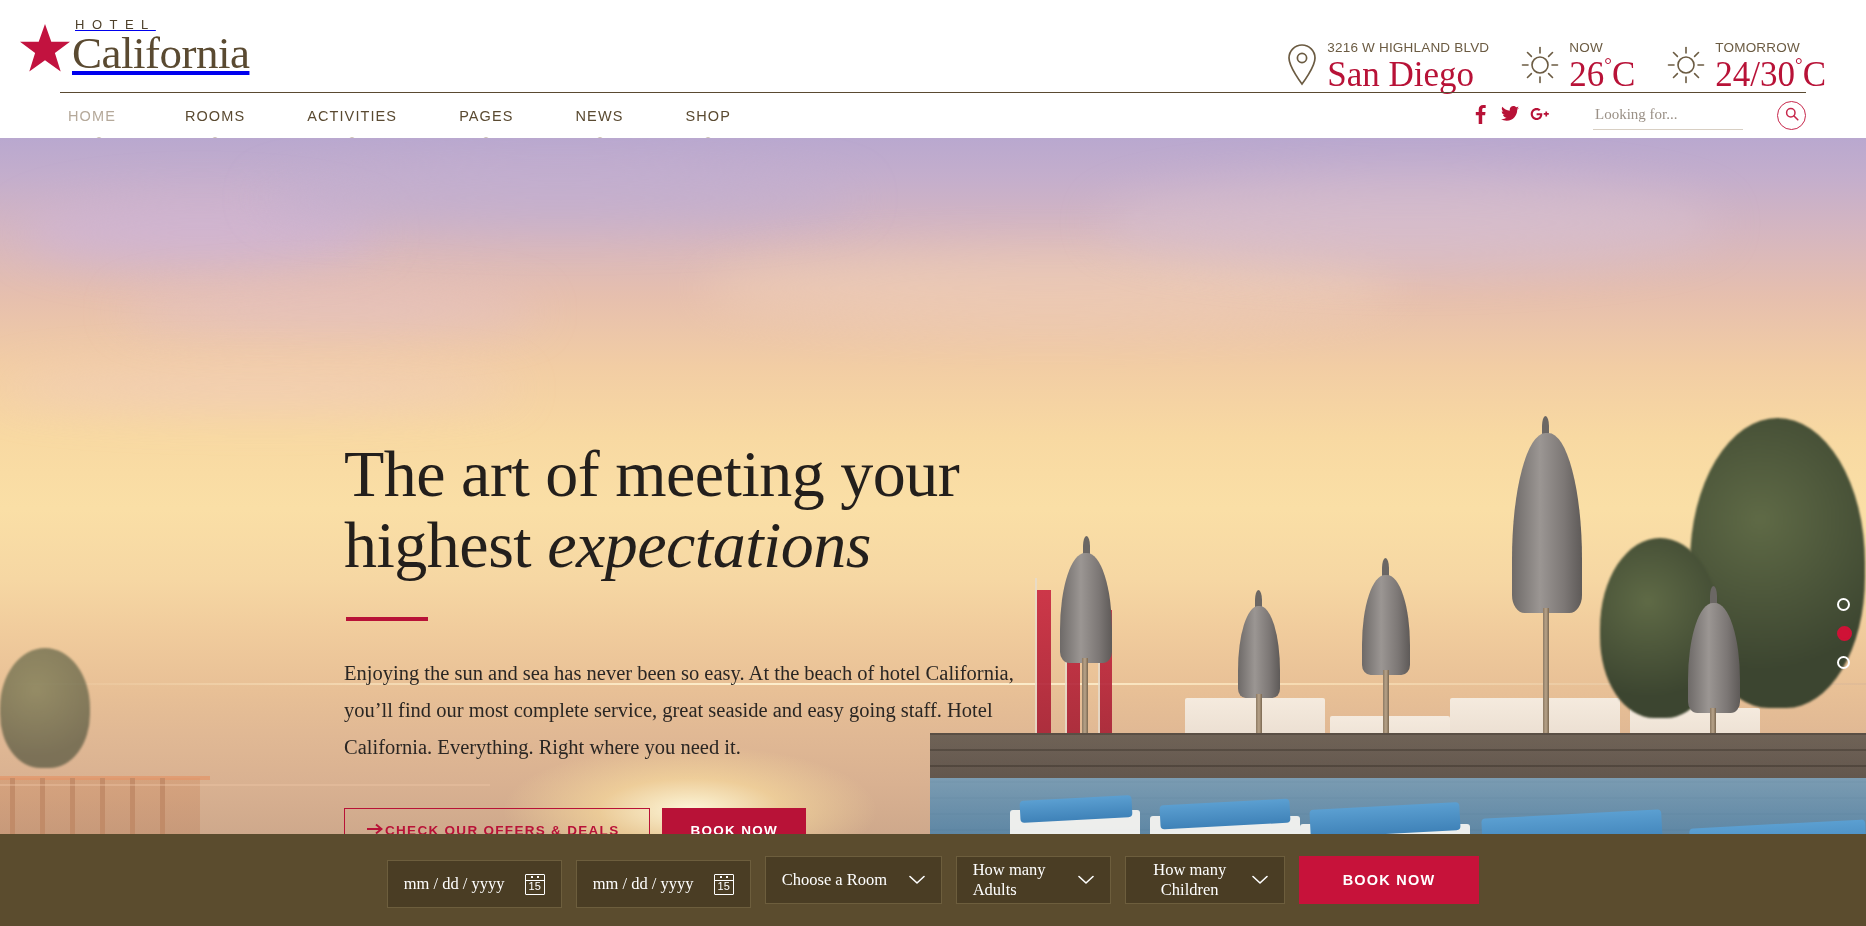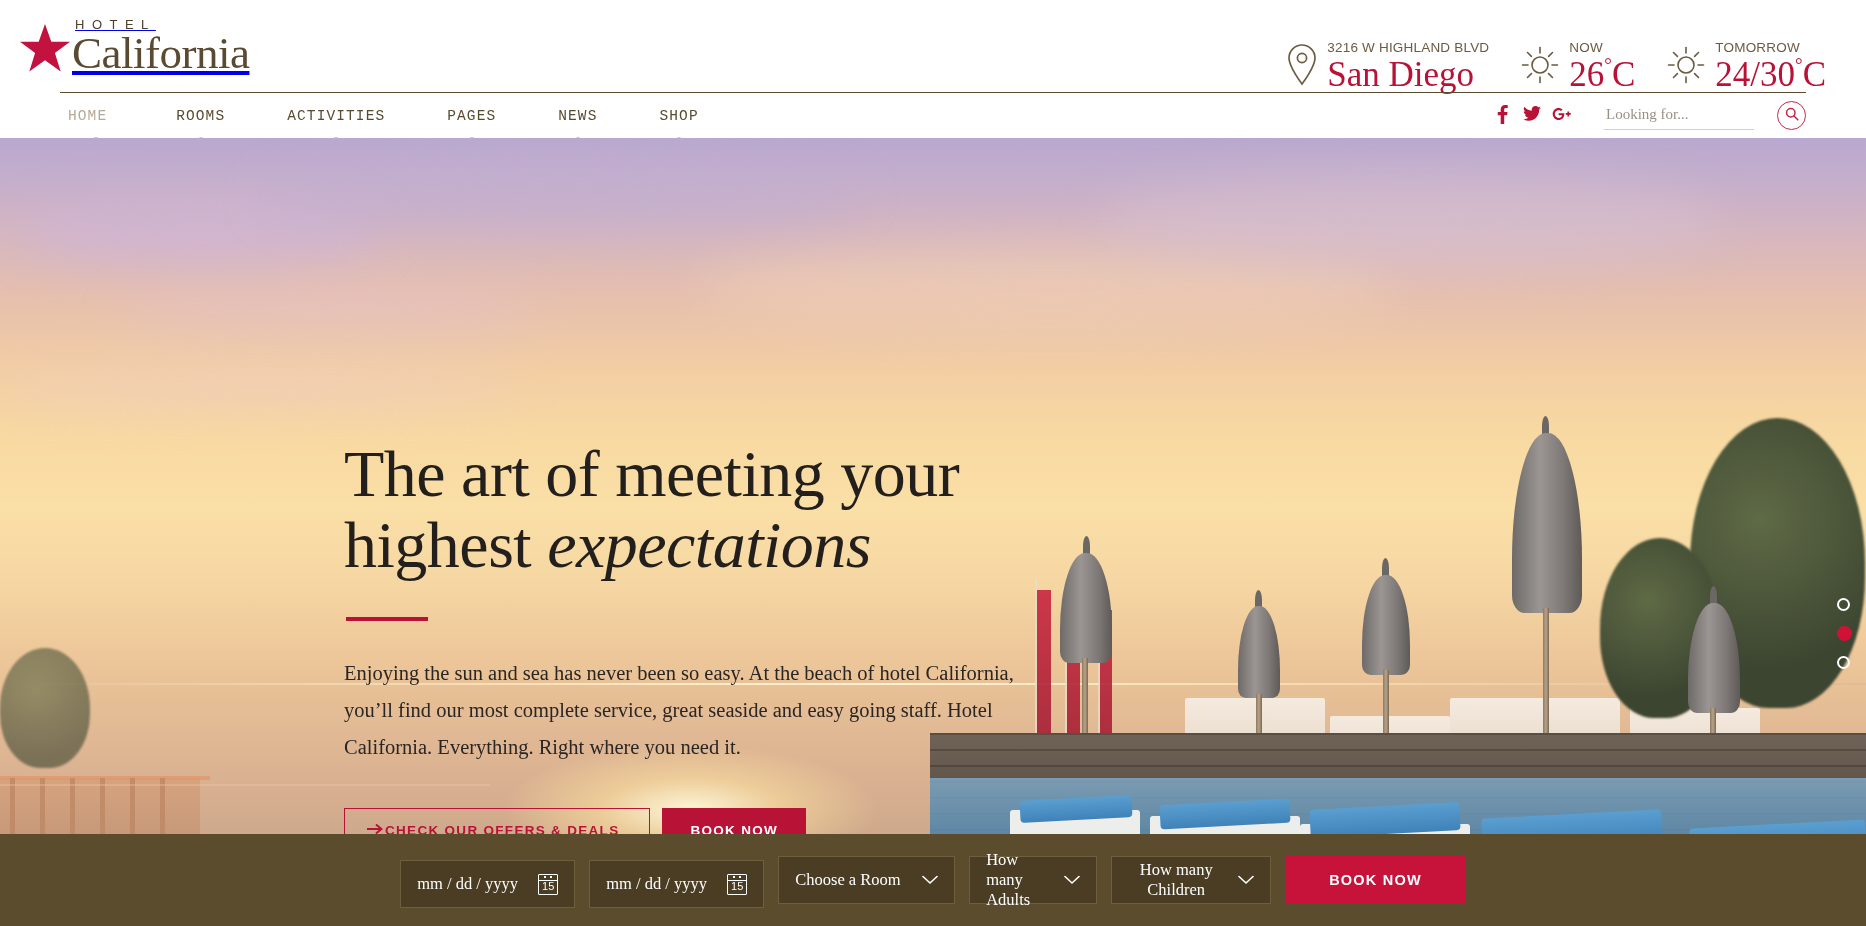--- a/index.html
+++ b/index.html
@@ -103,21 +103,21 @@
   }
   .nav-items {
     display: flex;
     align-items: center;
     list-style: none;
     gap: 0;
   }
   .nav-item {
     position: relative;
     padding: 0 31px;
-    font-family: Liberation Mono, monospace;
+    font-family: Liberation Sans, sans-serif;
     font-size: 14.5px;
     letter-spacing: 1.1px;
     color: #5a4a31;
     font-weight: 400;
     cursor: pointer;
     line-height: 46px;
   }
   .nav-item:first-child { padding-left: 8px; padding-right: 38px; }
   .nav-item.active { color: #b5a99a; }
   .nav-dot {
@@ -130,21 +130,21 @@
     border: 1px solid #c9bdae;
     background: #ffffff;
   }
   .nav-item:first-child .nav-dot { left: 42%; }
 
   .nav-right {
     position: absolute;
     right: 0;
     display: flex;
     align-items: center;
-    gap: 5px;
+    gap: 16px;
   }
   .social {
     display: flex;
     align-items: center;
     gap: 0;
   }
   .social-icon {
     width: 30px;
     text-align: center;
     color: #b81237;
@@ -444,21 +444,21 @@
     justify-content: space-between;
     padding: 0 16px;
     font-family: "Liberation Serif", serif;
     font-size: 16.5px;
     color: #ffffff;
     cursor: pointer;
     gap: 14px;
   }
   .bb-date { width: 175px; margin-top: 8px; }
   .bb-room { width: 177px; }
-  .bb-adults { width: 128px; }
+  .bb-adults { width: 155px; }
   .bb-children { width: 160px; text-align: center; }
   .bb-book {
     height: 48px;
     background: #c7123a;
     border: none;
     color: #ffffff;
     font-family: "Liberation Sans", sans-serif;
     font-size: 14.5px;
     font-weight: bold;
     letter-spacing: 1.2px;

